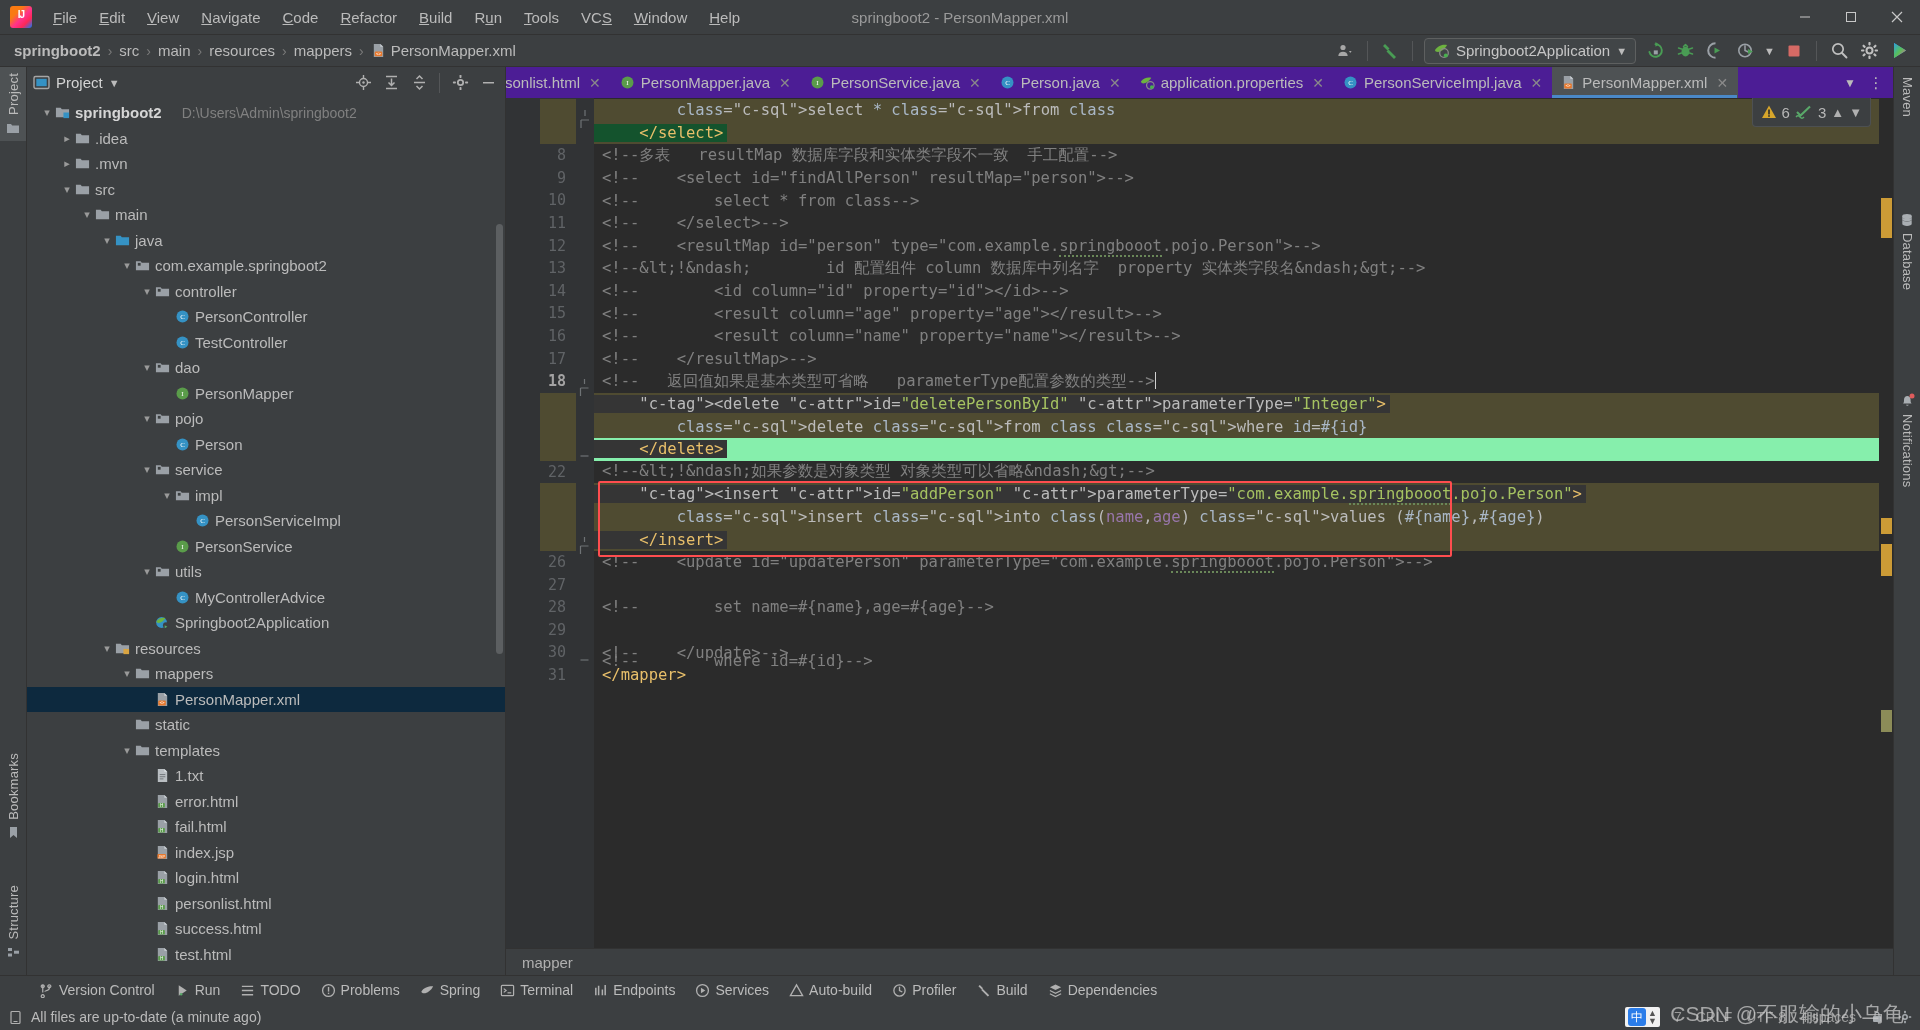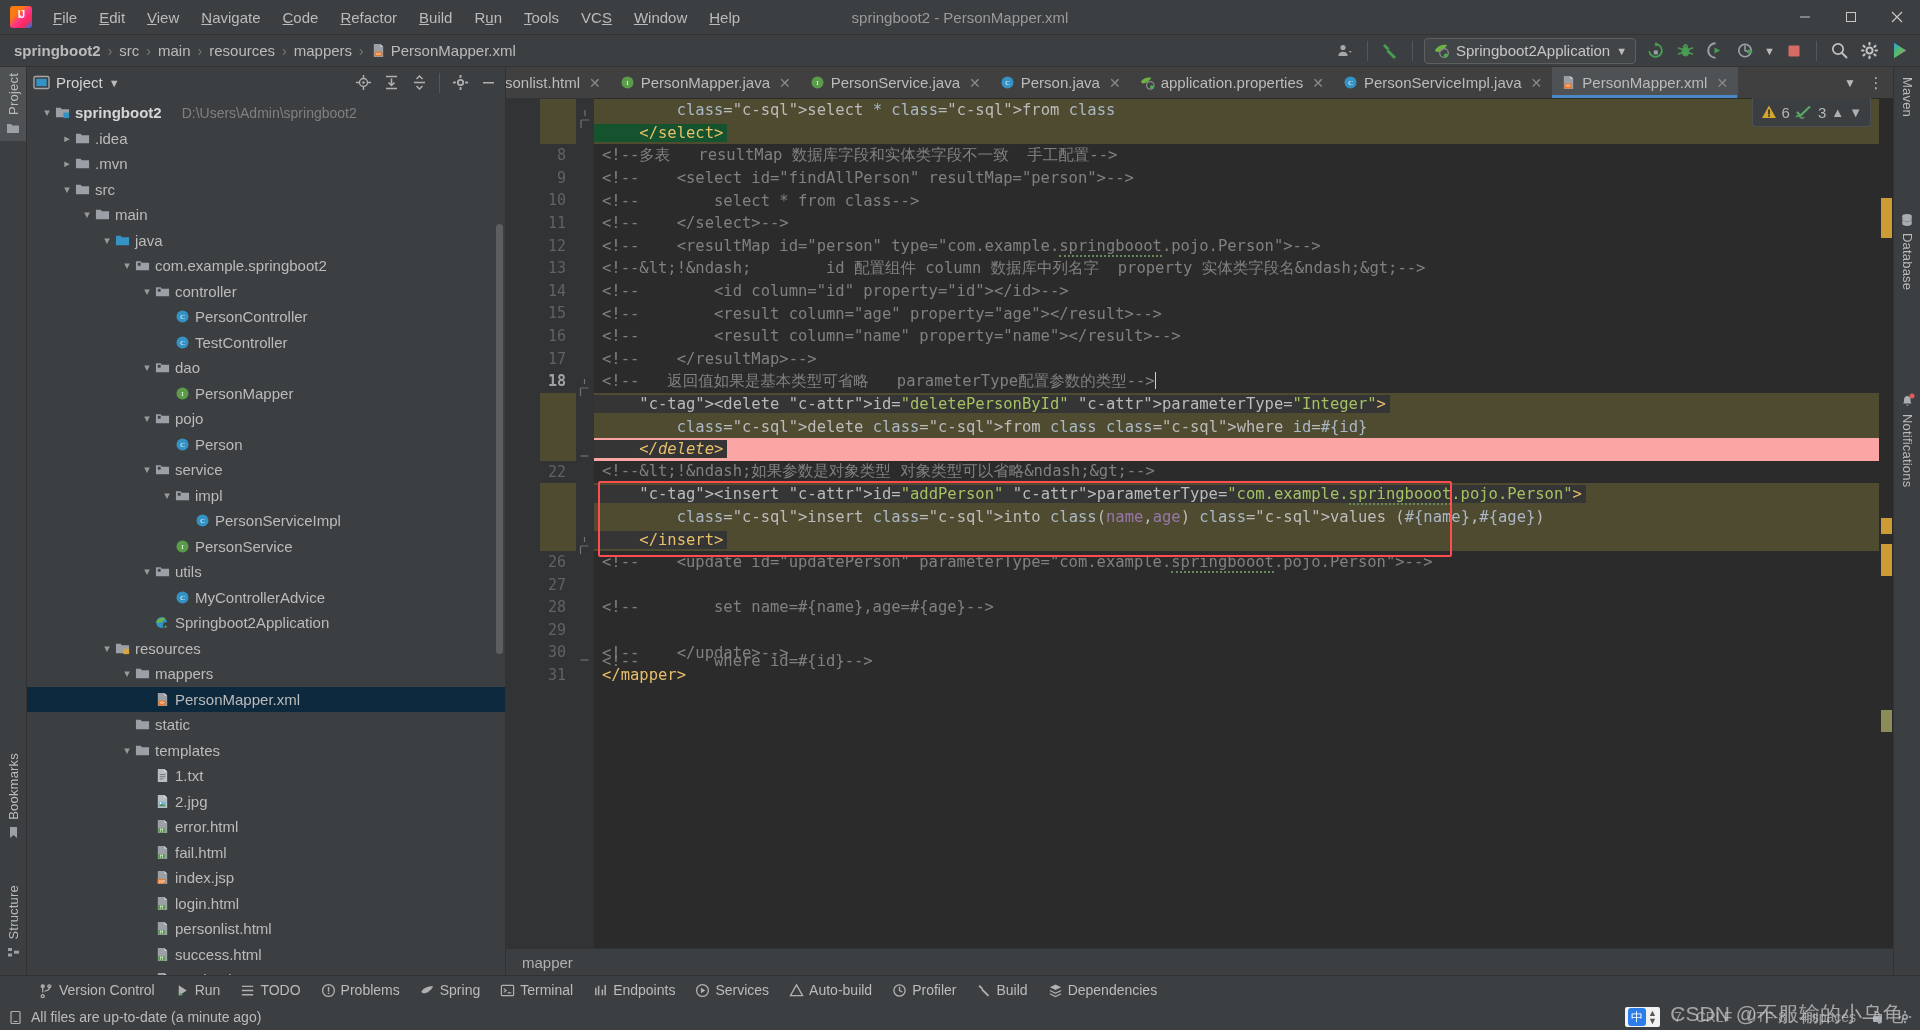--- a/index.html
+++ b/index.html
@@ -69,21 +69,21 @@
          white-space:nowrap;padding-right:6px;}
   .tnode.selected{background:#0d293e;}
   .arrow{width:16px;flex:0 0 16px;display:flex;align-items:center;justify-content:center;color:#9a9a9a;font-size:11px;}
   .tlabel{margin-left:5px;}
   .tpath{margin-left:20px;color:#808080;font-size:14px;}
   .tnode.bold .tlabel{font-weight:bold;color:#d6d6d6;}
   .tree-scroll{position:absolute;right:2px;top:126px;width:7px;height:430px;background:#5c5f61;border-radius:4px;}
 
   
   .editor-area{flex:1 1 auto;display:flex;flex-direction:column;min-width:0;background:#2b2b2b;}
-  .tabbar{height:31px;background:#404040;display:flex;align-items:stretch;flex:0 0 31px;overflow:hidden;text-align:center;}
+  .tabbar{height:31px;background:#4c1d95;display:flex;align-items:stretch;flex:0 0 31px;overflow:hidden;text-align:center;}
   .etab{display:flex;align-items:center;gap:6px;padding:0 9px;font-size:15px;color:#bbbbbb;
         white-space:nowrap;position:relative;border-right:1px solid #34373800;}
   .etab.active{background:#4e5254;}
   .etab.active::after{content:"";position:absolute;left:0;right:0;bottom:0;height:3px;background:#4a88c7;}
   .etab .x{color:#8a8a8a;font-size:14px;margin-left:3px;}
   .tabbar-right{margin-left:auto;display:flex;align-items:center;gap:4px;padding:0 6px;}
 
   
   .code-wrap{flex:1 1 auto;position:relative;display:flex;min-height:0;background:#2b2b2b;overflow:hidden;}
   .gutter{width:70px;flex:0 0 70px;background:#313335;position:relative;}
@@ -637,33 +637,20 @@
           <div class="tnode" style="padding-left: 112px;">
             <span class="arrow"></span>
             <span style="display: inline-flex;">
               <svg class="ficon" viewBox="0 0 16 16">
                 <path d="M3 1h7l3 3v11H3z" fill="#b9bec2"></path>
                 <path d="M10 1l3 3h-3z" fill="#dfe3e6"></path>
                 <path d="M5 7h6 M5 9.3h6 M5 11.6h4" stroke="#6f7478" stroke-width="1"></path>
               </svg>
             </span>
             <span class="tlabel">1.txt</span>
-          </div>
-          <div class="tnode" style="padding-left: 112px;">
-            <span class="arrow"></span>
-            <span style="display: inline-flex;">
-              <svg class="ficon" viewBox="0 0 16 16">
-                <path d="M3 1h7l3 3v11H3z" fill="#b9bec2"></path>
-                <path d="M10 1l3 3h-3z" fill="#dfe3e6"></path>
-                <rect x="4" y="8" width="7.2" height="5.2" fill="#74b8d8"></rect>
-                <circle cx="6" cy="9.8" r="0.9" fill="#fff"></circle>
-                <path d="M4.3 13 L7 10.2 L9 12 L10.4 10.8 L11 13Z" fill="#4e8f5f"></path>
-              </svg>
-            </span>
-            <span class="tlabel">2.jpg</span>
           </div>
           <div class="tnode" style="padding-left: 112px;">
             <span class="arrow"></span>
             <span style="display: inline-flex;">
               <svg class="ficon" viewBox="0 0 16 16">
                 <path d="M3 1h7l3 3v11H3z" fill="#9aa0a6"></path>
                 <path d="M10 1l3 3h-3z" fill="#cfd4d8"></path>
                 <rect x="3.5" y="9.5" width="7" height="5" rx="1" fill="#5a9c4a"></rect>
                 <text x="7" y="13.6" font-size="4.8" fill="#fff" text-anchor="middle" font-family="sans-serif">H</text>
               </svg>
@@ -876,21 +863,21 @@
             <div class="row" style="top: 114px;"><span class="txt"><span class="c-cmt">&lt;!--    &lt;/select&gt;--&gt;</span></span></div>
             <div class="row" style="top: 136.6px;"><span class="txt"><span class="c-cmt">&lt;!--    &lt;resultMap id="person" type="com.example.<span class="typo">springbooot</span>.pojo.Person"&gt;--&gt;</span></span></div>
             <div class="row" style="top: 159.2px;"><span class="txt"><span class="c-cmt">&lt;!--&amp;lt;!&amp;ndash;        id 配置组件 column 数据库中列名字  property 实体类字段名&amp;ndash;&amp;gt;--&gt;</span></span></div>
             <div class="row" style="top: 181.8px;"><span class="txt"><span class="c-cmt">&lt;!--        &lt;id column="id" property="id"&gt;&lt;/id&gt;--&gt;</span></span></div>
             <div class="row" style="top: 204.4px;"><span class="txt"><span class="c-cmt">&lt;!--        &lt;result column="age" property="age"&gt;&lt;/result&gt;--&gt;</span></span></div>
             <div class="row" style="top: 227px;"><span class="txt"><span class="c-cmt">&lt;!--        &lt;result column="name" property="name"&gt;&lt;/result&gt;--&gt;</span></span></div>
             <div class="row" style="top: 249.6px;"><span class="txt"><span class="c-cmt">&lt;!--    &lt;/resultMap&gt;--&gt;</span></span></div>
             <div class="row" style="top: 272.2px;"><span class="txt"><span class="c-cmt">&lt;!--   返回值如果是基本类型可省略   parameterType配置参数的类型--&gt;</span><span class="caret"></span></span></div>
             <div class="row" style="top: 294.8px; background: rgb(79, 75, 49);"><span class="txt" style="background: rgb(53, 53, 53); padding-right: 4px;">    <span class="&lt;span">"c-tag"</span>&gt;&lt;delete <span class="&lt;span">"c-attr"</span>&gt;id=<span class="c-val">"deletePersonById"</span> <span class="&lt;span">"c-attr"</span>&gt;parameterType=<span class="c-val">"Integer"</span><span class="c-tag">&gt;</span></span></div>
             <div class="row" style="top: 317.4px; background: rgb(79, 75, 49);"><span class="txt">        <span <span="" class="c-plain">class</span>="c-sql"&gt;delete <span <span="" class="c-plain">class</span>="c-sql"&gt;from <span class="c-plain">class</span> <span <span="" class="c-plain">class</span>="c-sql"&gt;where <span class="c-plain">id</span>=<span class="c-plain">#{id}</span></span></div>
-            <div class="row" style="top: 340px; background: #fca5a5; font-style: italic;"><span class="txt" style="background: rgb(53, 53, 53); padding-right: 4px;">    <span class="c-tag">&lt;/delete&gt;</span></span></div>
+            <div class="row" style="top: 340px; background: #86efac;"><span class="txt" style="background: rgb(53, 53, 53); padding-right: 4px;">    <span class="c-tag">&lt;/delete&gt;</span></span></div>
             <div class="row" style="top: 362.6px;"><span class="txt"><span class="c-cmt">&lt;!--&amp;lt;!&amp;ndash;如果参数是对象类型 对象类型可以省略&amp;ndash;&amp;gt;--&gt;</span></span></div>
             <div class="row" style="top: 385.2px; background: rgb(79, 75, 49);"><span class="txt" style="background: rgb(53, 53, 53); padding-right: 4px;">    <span class="&lt;span">"c-tag"</span>&gt;&lt;insert <span class="&lt;span">"c-attr"</span>&gt;id=<span class="c-val">"addPerson"</span> <span class="&lt;span">"c-attr"</span>&gt;parameterType=<span class="c-val">"com.example.<span class="typo">springbooot</span>.pojo.Person"</span><span class="c-tag">&gt;</span></span></div>
             <div class="row" style="top: 407.8px; background: rgb(79, 75, 49);"><span class="txt">        <span <span="" class="c-plain">class</span>="c-sql"&gt;insert <span <span="" class="c-plain">class</span>="c-sql"&gt;into <span class="c-plain">class</span>(<span class="c-id">name</span>,<span class="c-id">age</span>) <span <span="" class="c-plain">class</span>="c-sql"&gt;values (<span class="c-plain">#{name}</span>,<span class="c-plain">#{age}</span>)</span></div>
             <div class="row" style="top: 430.4px; background: rgb(79, 75, 49);"><span class="txt" style="background: rgb(53, 53, 53); padding-right: 4px;"><span class="c-tag">    &lt;/insert&gt;</span></span></div>
             <div class="row" style="top: 453px;"><span class="txt"><span class="c-cmt">&lt;!--    &lt;update id="updatePerson" parameterType="com.example.<span class="typo">springbooot</span>.pojo.Person"&gt;--&gt;</span></span></div>
             <div class="row" style="top: 498.2px;"><span class="txt"><span class="c-cmt">&lt;!--        set name=#{name},age=#{age}--&gt;</span></span></div>
             <div class="row" style="top: 552px;"><span class="txt"><span class="c-cmt">&lt;!--        where id=#{id}--&gt;</span></span></div>
             <div class="row" style="top: 543.4px;"><span class="txt"><span class="c-cmt">&lt;!--    &lt;/update&gt;--&gt;</span></span></div>
             <div class="row" style="top: 566px;"><span class="txt"><span class="c-tag">&lt;/mapper&gt;</span></span></div>
             <div class="redbox" style="top: 383.2px; left: 4px; width: 850px; height: 71.8px; border-color: rgb(255, 77, 79);"></div>

